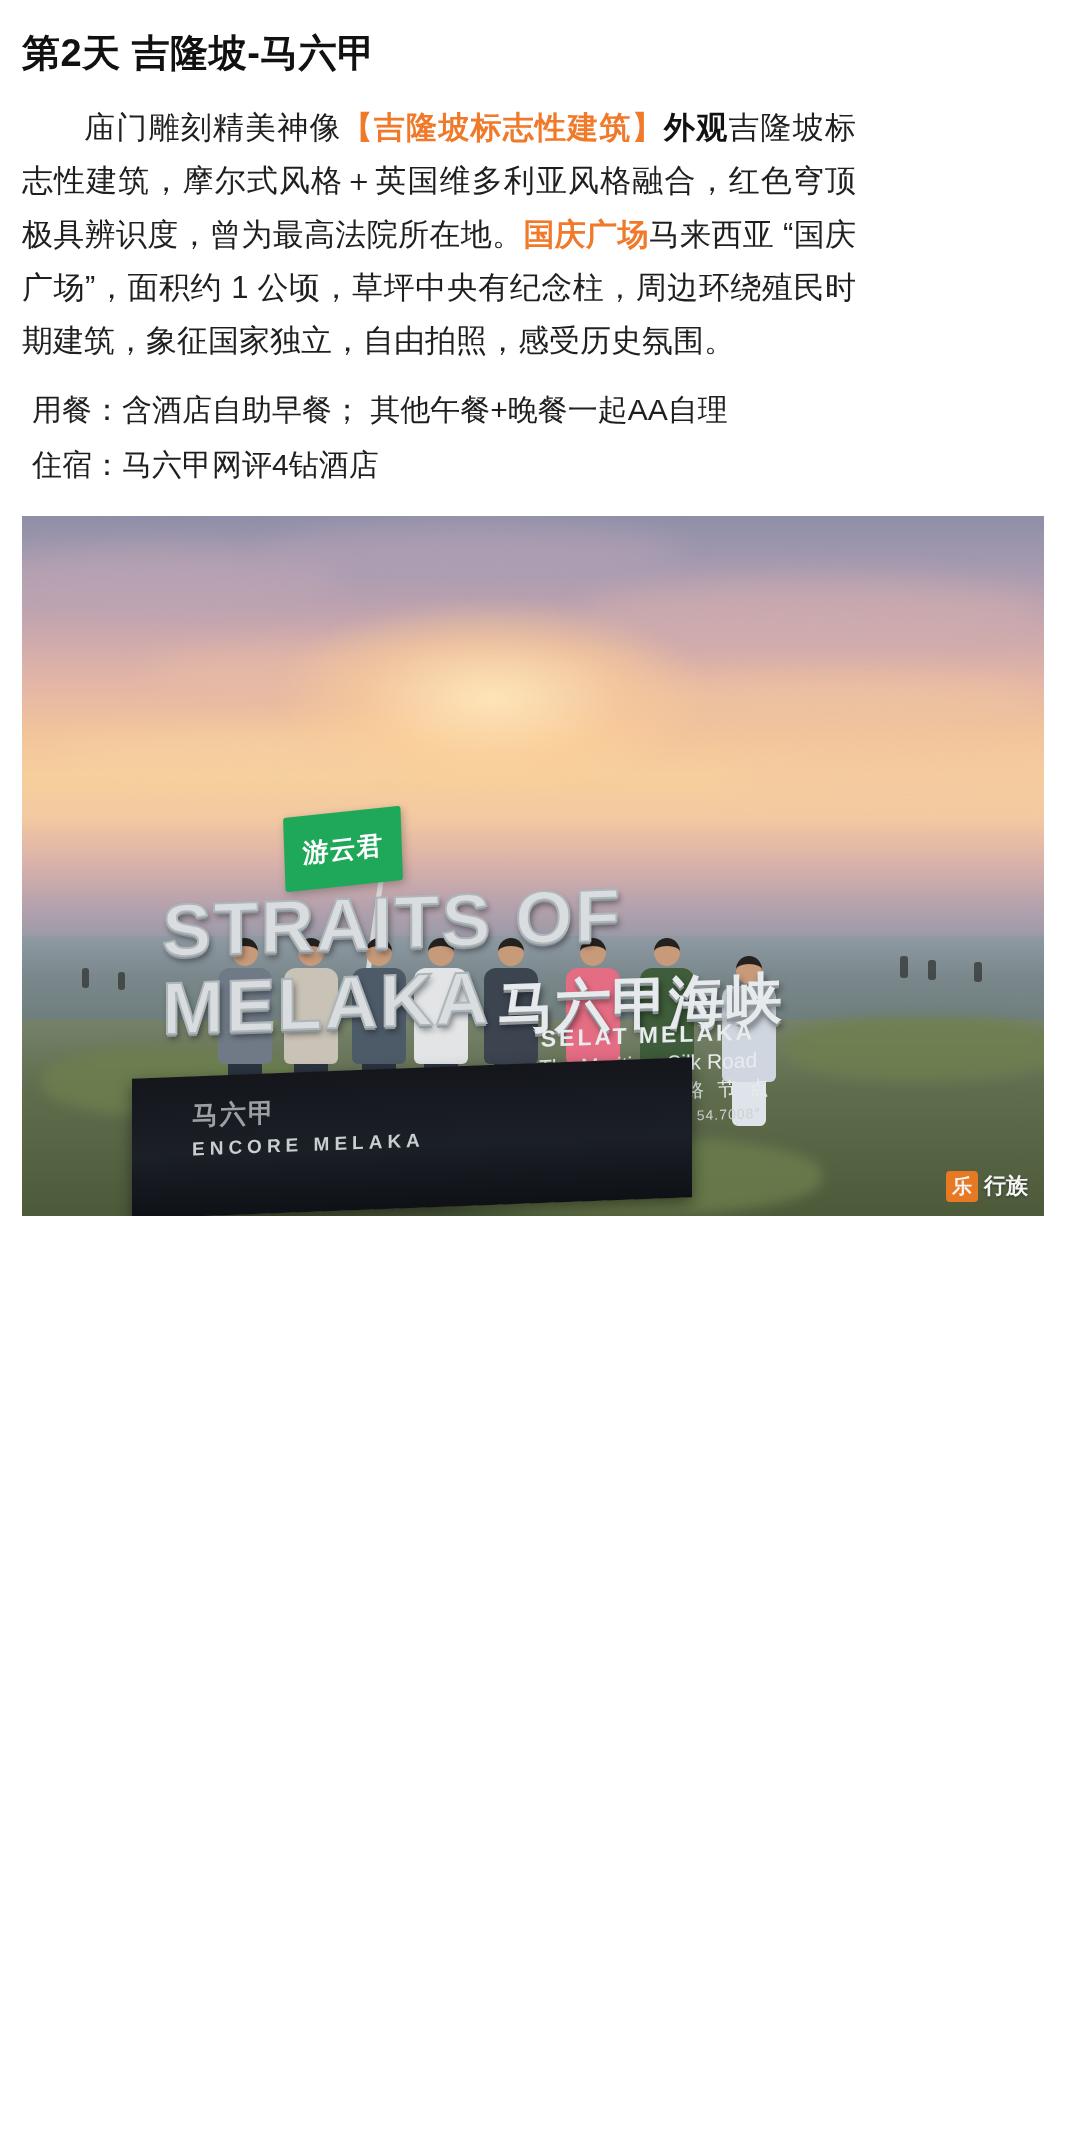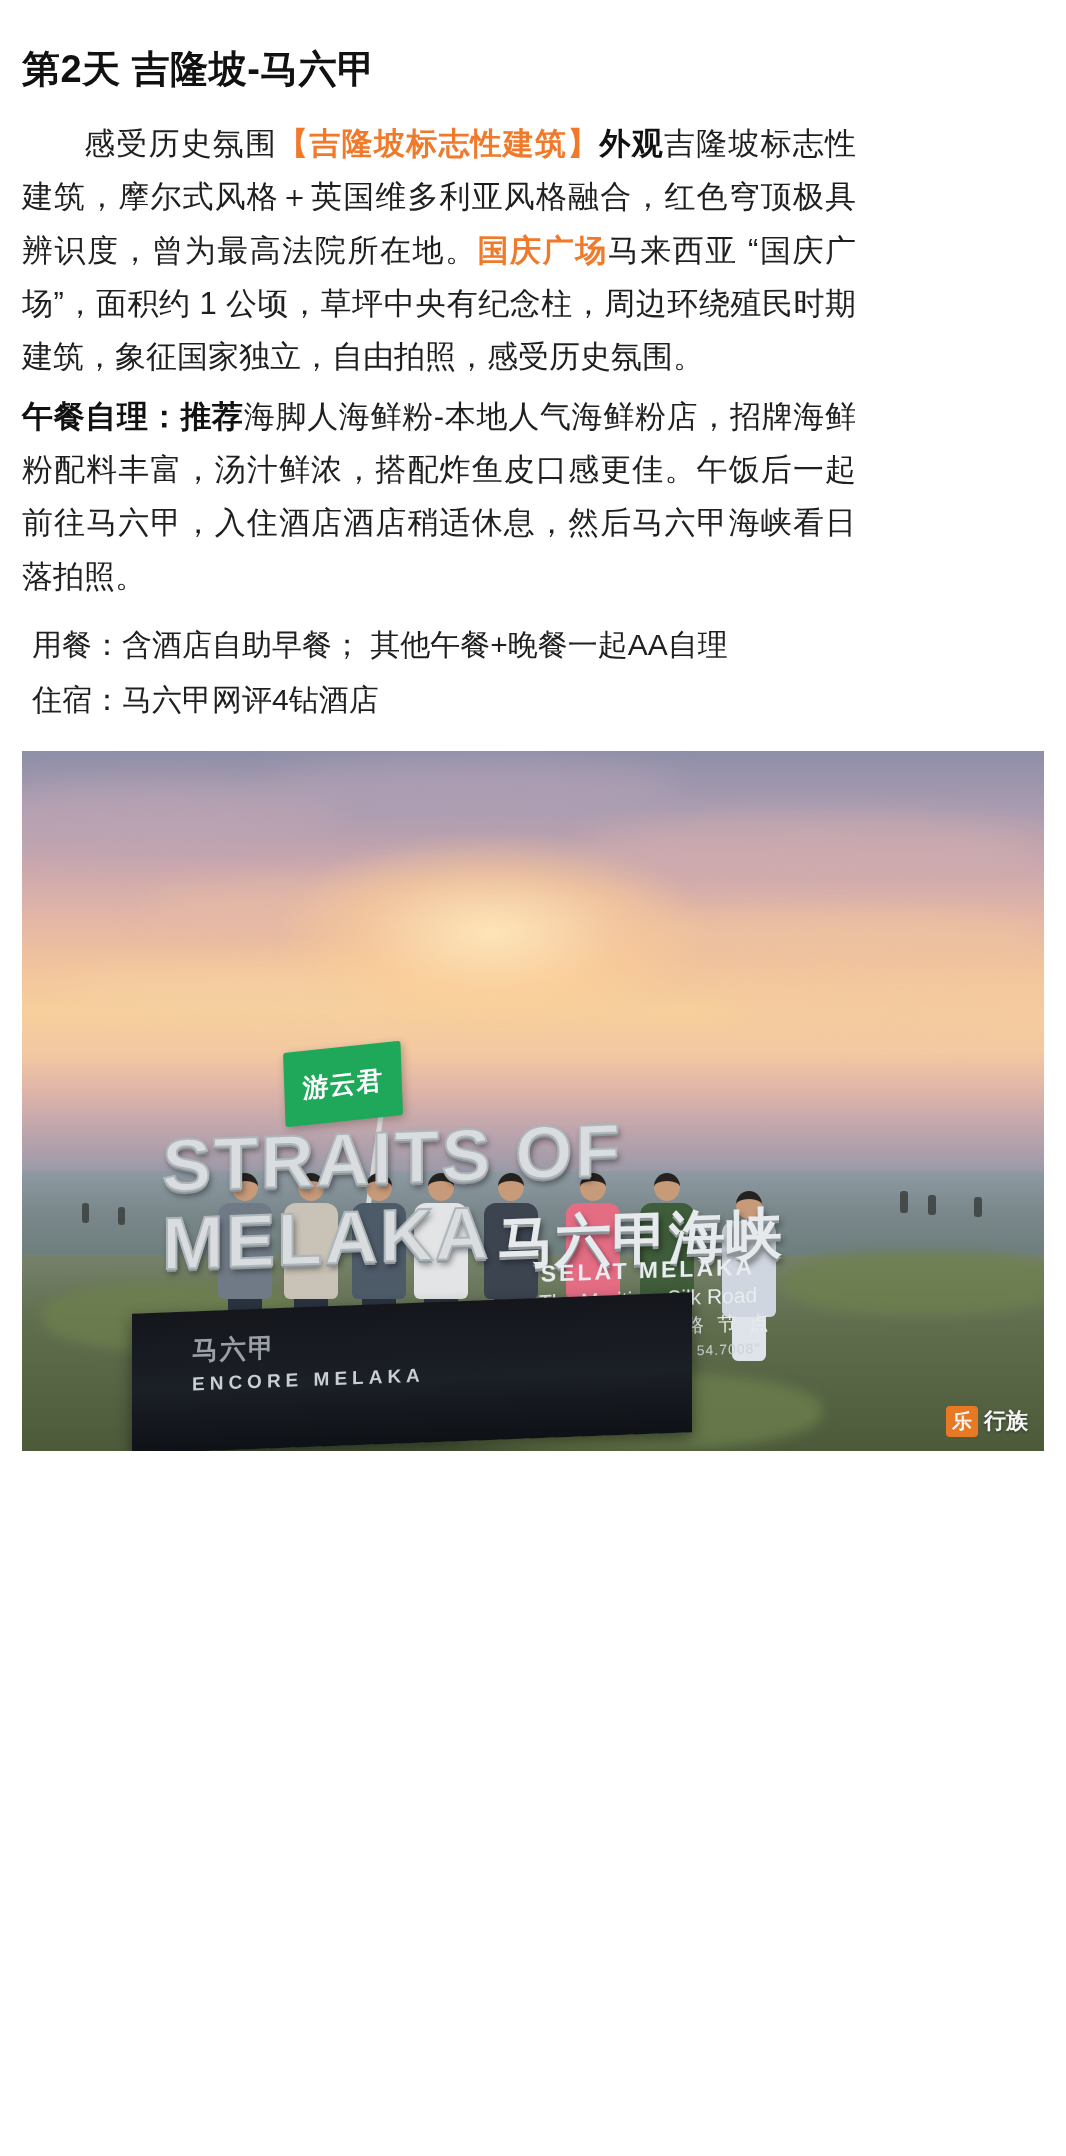--- a/index.html
+++ b/index.html
@@ -8,21 +8,21 @@
     background: #ffffff;
   }
   body {
     width: 1066px;
     font-family: "Liberation Sans", "DejaVu Sans", sans-serif;
     color: #1a1a1a;
   }
   .page {
     width: 878px;
     box-sizing: border-box;
-    padding: 34px 22px 0 22px;
+    padding: 18px 22px 0 22px;
   }
   .title {
     font-size: 38px;
     font-weight: bold;
     letter-spacing: 0.5px;
     margin: 10px 0 22px 0;
     color: #111111;
   }
   .para {
     font-size: 31px;
@@ -283,28 +283,25 @@
   }
 </style>
 </head>
 <body>
 
 <div class="page">
 
   <h1 class="title">第2天 吉隆坡-马六甲</h1>
 
   <p class="para indent">
-    <span>感受历史氛围</span><span class="hl">【吉隆坡标志性建筑】</span><span class="bold">外观</span><span>吉隆坡标志性建筑，摩尔式风格＋英国维多利亚风格融合，红色穹顶极具辨识度，曾为最高法院所在地。</span><span class="hl">国庆广场</span><span>马来西亚 “国庆广场”，面积约 1 公顷，草坪中央有纪念柱，周边环绕殖民时期建筑，象征国家独立，自由拍照，感受历史氛围。</span>
+    <span>庙门雕刻精美神像</span><span class="hl">【吉隆坡标志性建筑】</span><span class="bold">外观</span><span>吉隆坡标志性建筑，摩尔式风格＋英国维多利亚风格融合，红色穹顶极具辨识度，曾为最高法院所在地。</span><span class="hl">国庆广场</span><span>马来西亚 “国庆广场”，面积约 1 公顷，草坪中央有纪念柱，周边环绕殖民时期建筑，象征国家独立，自由拍照，感受历史氛围。</span>
   </p>
 
 
 
-  <p class="para">
-    <span class="bold">午餐自理：</span><span class="bold">推荐</span><span>海脚人海鲜粉-本地人气海鲜粉店，招牌海鲜粉配料丰富，汤汁鲜浓，搭配炸鱼皮口感更佳。午饭后一起前往马六甲，入住酒店酒店稍适休息，然后马六甲海峡看日落拍照。</span>
-  </p>
 
   <div class="spacer-sm"></div>
 
   <p class="meal-line">用餐：含酒店自助早餐； 其他午餐+晚餐一起AA自理</p>
   <p class="stay-line">住宿：马六甲网评4钻酒店</p>
 
   <div class="photo-wrap">
     <div class="photo">
 
       <div class="cloud" style="left:-40px; top:30px; width:360px; height:70px; background:#c0a6b4;"></div>

